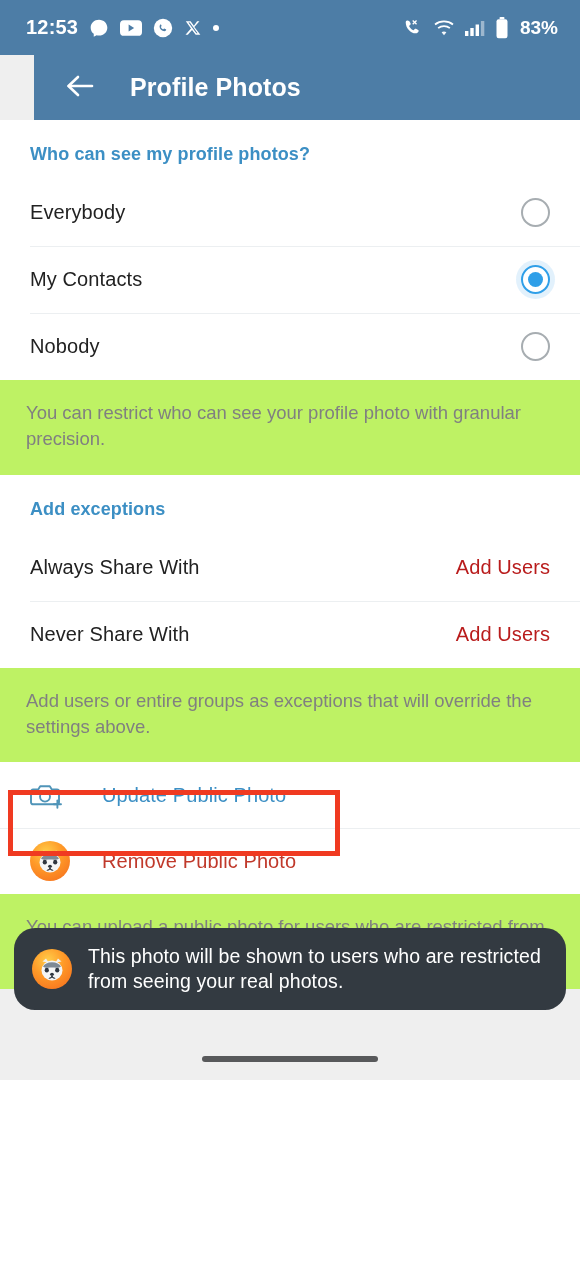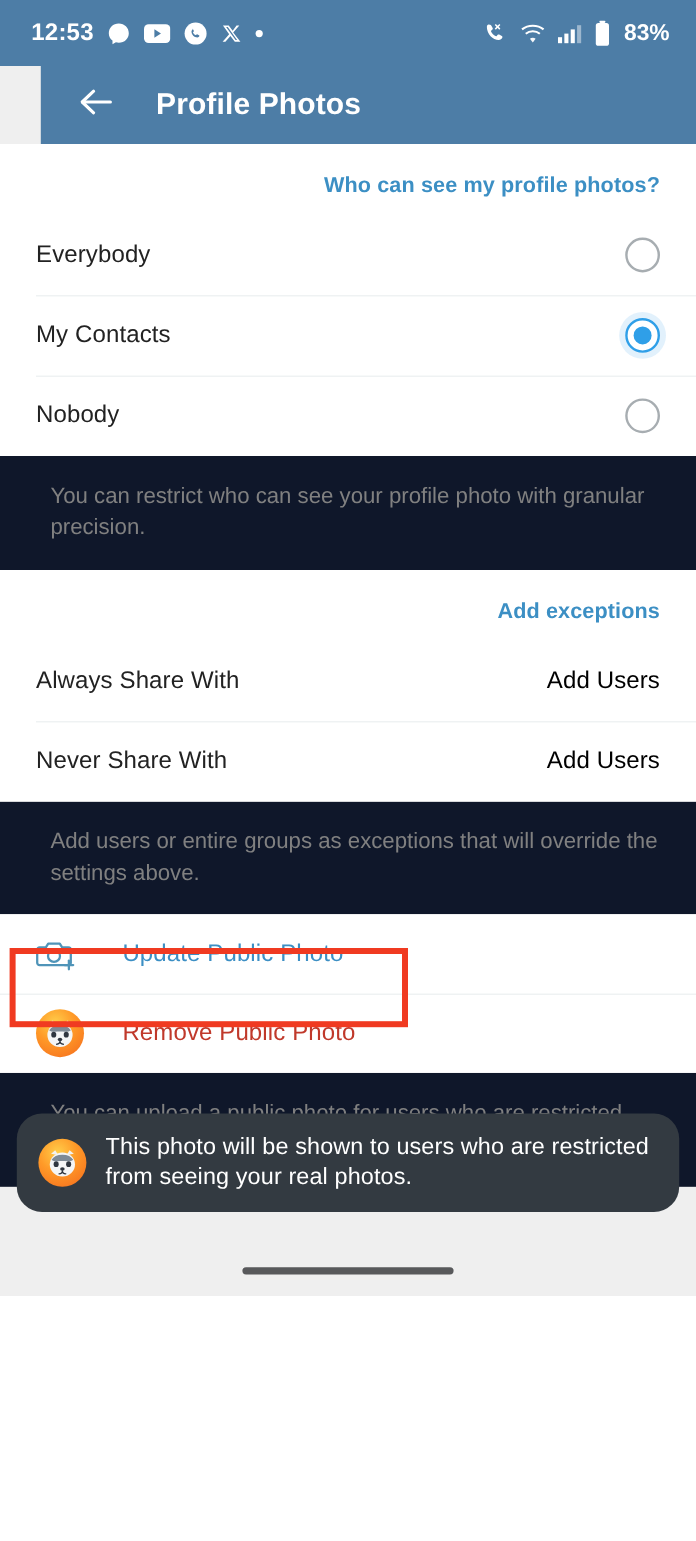--- a/index.html
+++ b/index.html
@@ -49,59 +49,58 @@
   }
 
   
   .card{ background:#ffffff; }
   .section-header{
     font-size:18px;
     color:#3c8fc4;
     font-weight:700;
     padding:24px 30px 14px 30px;
     letter-spacing:.1px;
-    text-align:right;
   }
   .row{
     display:flex; align-items:center; justify-content:space-between;
     padding:0 30px;
     height:67px;
     background:#ffffff;
     position:relative;
     cursor:pointer;
   }
   .row + .row::before{
     content:""; position:absolute; left:30px; right:0; top:0;
     height:1px; background:#eceff1;
   }
   .row-label{ font-size:20px; color:#222222; letter-spacing:.1px; }
-  .row-action{ font-size:20px; color:#000000; letter-spacing:.1px; }
+  .row-action{ font-size:20px; color:#b91c1c; letter-spacing:.1px; }
 
   
   .radio{
     width:29px; height:29px; border-radius:50%;
     border:2px solid #a7adb1; background:transparent;
     flex:0 0 auto; position:relative;
   }
   .radio.on{
     border-color:#2f9fe8;
     box-shadow:0 0 0 5px rgba(47,159,232,.14);
   }
   .radio.on::after{
     content:""; position:absolute; inset:5px;
     border-radius:50%; background:#2f9fe8;
   }
 
   
   .note{
-    background:#0f172a;
+    background:#bef264;
     color:#808080;
     font-size:18.5px;
     line-height:1.42;
-    padding:20px 30px 22px 42px;
+    padding:20px 30px 22px 26px;
   }
 
   
   .action-row{
     display:flex; align-items:center;
     height:66px;
     padding:0 30px;
     background:#ffffff;
     position:relative;
     cursor:pointer;

